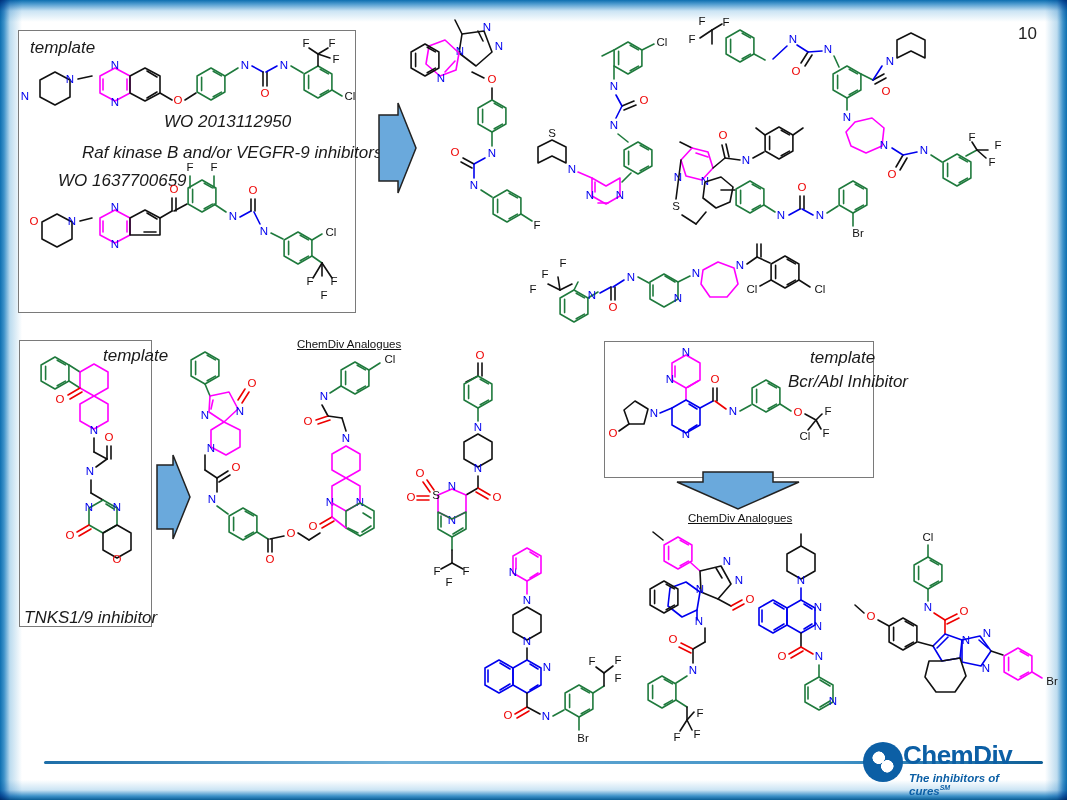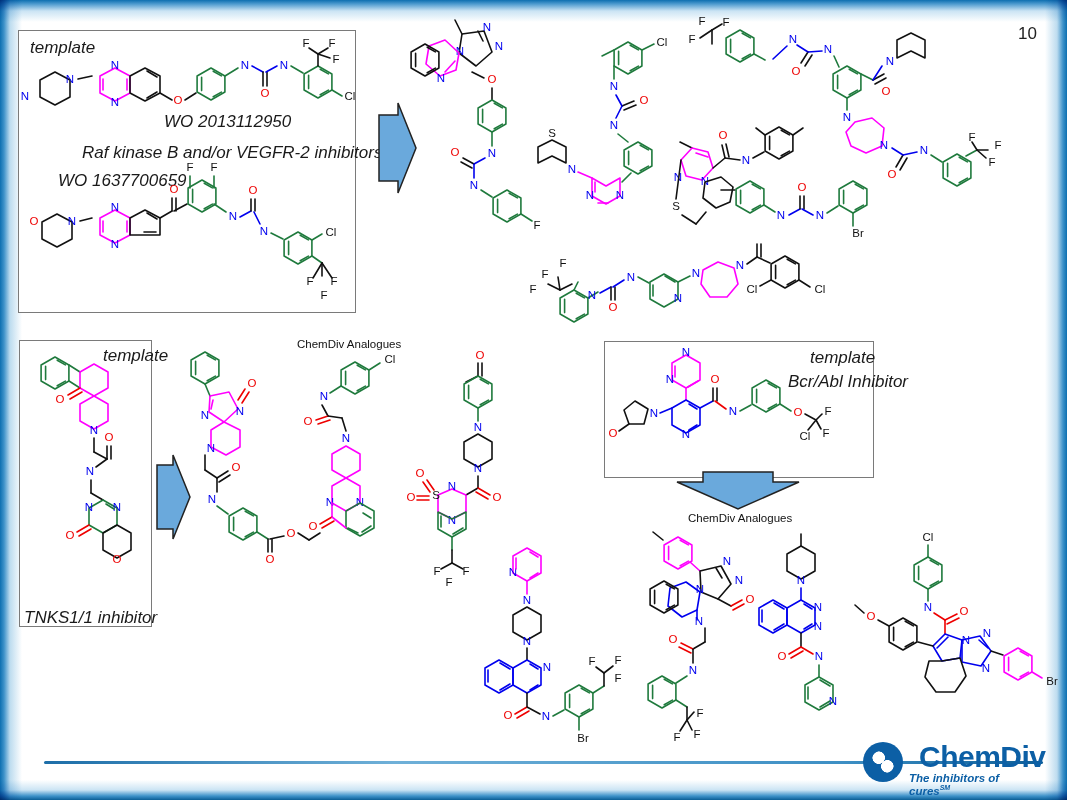--- a/index.html
+++ b/index.html
@@ -20,62 +20,62 @@
   svg{position:absolute;top:0;left:0;overflow:visible;}
 
   
   .tbox{
     position:absolute;border:1px solid #7a7a7a;background:#ffffff;
   }
   .boxlabel{
     position:absolute;font-size:17px;color:#1a1a1a;white-space:nowrap;font-style:italic;
   }
   .caption{
-    position:absolute;font-size:11.5px;color:#111;white-space:nowrap;
+    position:absolute;font-size:11.5px;color:#111;white-space:nowrap;text-decoration:underline;
   }
   .pagenum{
     position:absolute;right:30px;top:24px;font-size:17px;color:#222;margin-left:48px;
   }
   
   .rule{
     position:absolute;left:44px;right:24px;top:761px;height:3px;
     background:linear-gradient(to right,#1d6ea8,#6fb0d8 35%,#3d8fc4 80%,#0e5e96);
     border-radius:2px;
   }
   
   .logo{position:absolute;right:24px;bottom:8px;width:180px;height:54px;}
   .logo .mark{position:absolute;left:0;top:4px;width:40px;height:40px;border-radius:50%;background:#0c5fa5;}
   .logo .mark:after{
     content:"";position:absolute;left:8px;top:8px;width:24px;height:24px;border-radius:50%;
     background:
       radial-gradient(circle at 32% 32%, #ffffff 0 6px, transparent 6.5px),
       radial-gradient(circle at 68% 68%, #ffffff 0 6px, transparent 6.5px),
       #0c5fa5;
   }
-  .logo .wordmark{position:absolute;left:56px;top:2px;font-size:30px;font-weight:bold;color:#0c5fa5;letter-spacing:-0.5px;font-family:"Liberation Sans",sans-serif;}
+  .logo .wordmark{position:absolute;left:40px;top:2px;font-size:26px;font-weight:bold;color:#0c5fa5;letter-spacing:-0.5px;font-family:"Liberation Sans",sans-serif;}
   .logo .tag{position:absolute;left:46px;top:34px;font-size:11.5px;font-style:italic;font-weight:bold;color:#0c5fa5;}
   .logo .sm{font-size:7px;vertical-align:super;}
   
 </style>
 </head>
 <body>
 
 <div id="slide">
 
   <div class="pagenum">10</div>
 
   <div class="tbox" style="left:18px;top:30px;width:336px;height:281px;"></div>
   <div class="boxlabel" style="left:30px;top:38px;">template</div>
   <div class="boxlabel" style="left:152px;top:112px;margin-left:12px;">WO 2013112950</div>
-  <div class="boxlabel" style="left:82px;top:143px;">Raf kinase B and/or VEGFR-2 inhibitors</div>
+  <div class="boxlabel" style="left:82px;top:143px;">Raf kinase B and/or VEGFR-9 inhibitors</div>
   <div class="boxlabel" style="left:58px;top:171px;">WO 1637700659</div>
 
   <div class="tbox" style="left:19px;top:340px;width:131px;height:285px;"></div>
   <div class="boxlabel" style="left:103px;top:346px;">template</div>
-  <div class="boxlabel" style="left:24px;top:608px;">TNKS1/1 inhibitor</div>
+  <div class="boxlabel" style="left:24px;top:608px;">TNKS1/9 inhibitor</div>
 
   <div class="tbox" style="left:604px;top:341px;width:268px;height:135px;"></div>
   <div class="boxlabel" style="left:810px;top:348px;">template</div>
   <div class="boxlabel" style="left:788px;top:372px;">Bcr/Abl Inhibitor</div>
 
   <div class="caption" style="left:297px;top:338px;">ChemDiv Analogues</div>
   <div class="caption" style="left:688px;top:512px;">ChemDiv Analogues</div>
 
   <svg id="canvas" width="1067" height="800" viewBox="0 0 1067 800">
     <defs>

